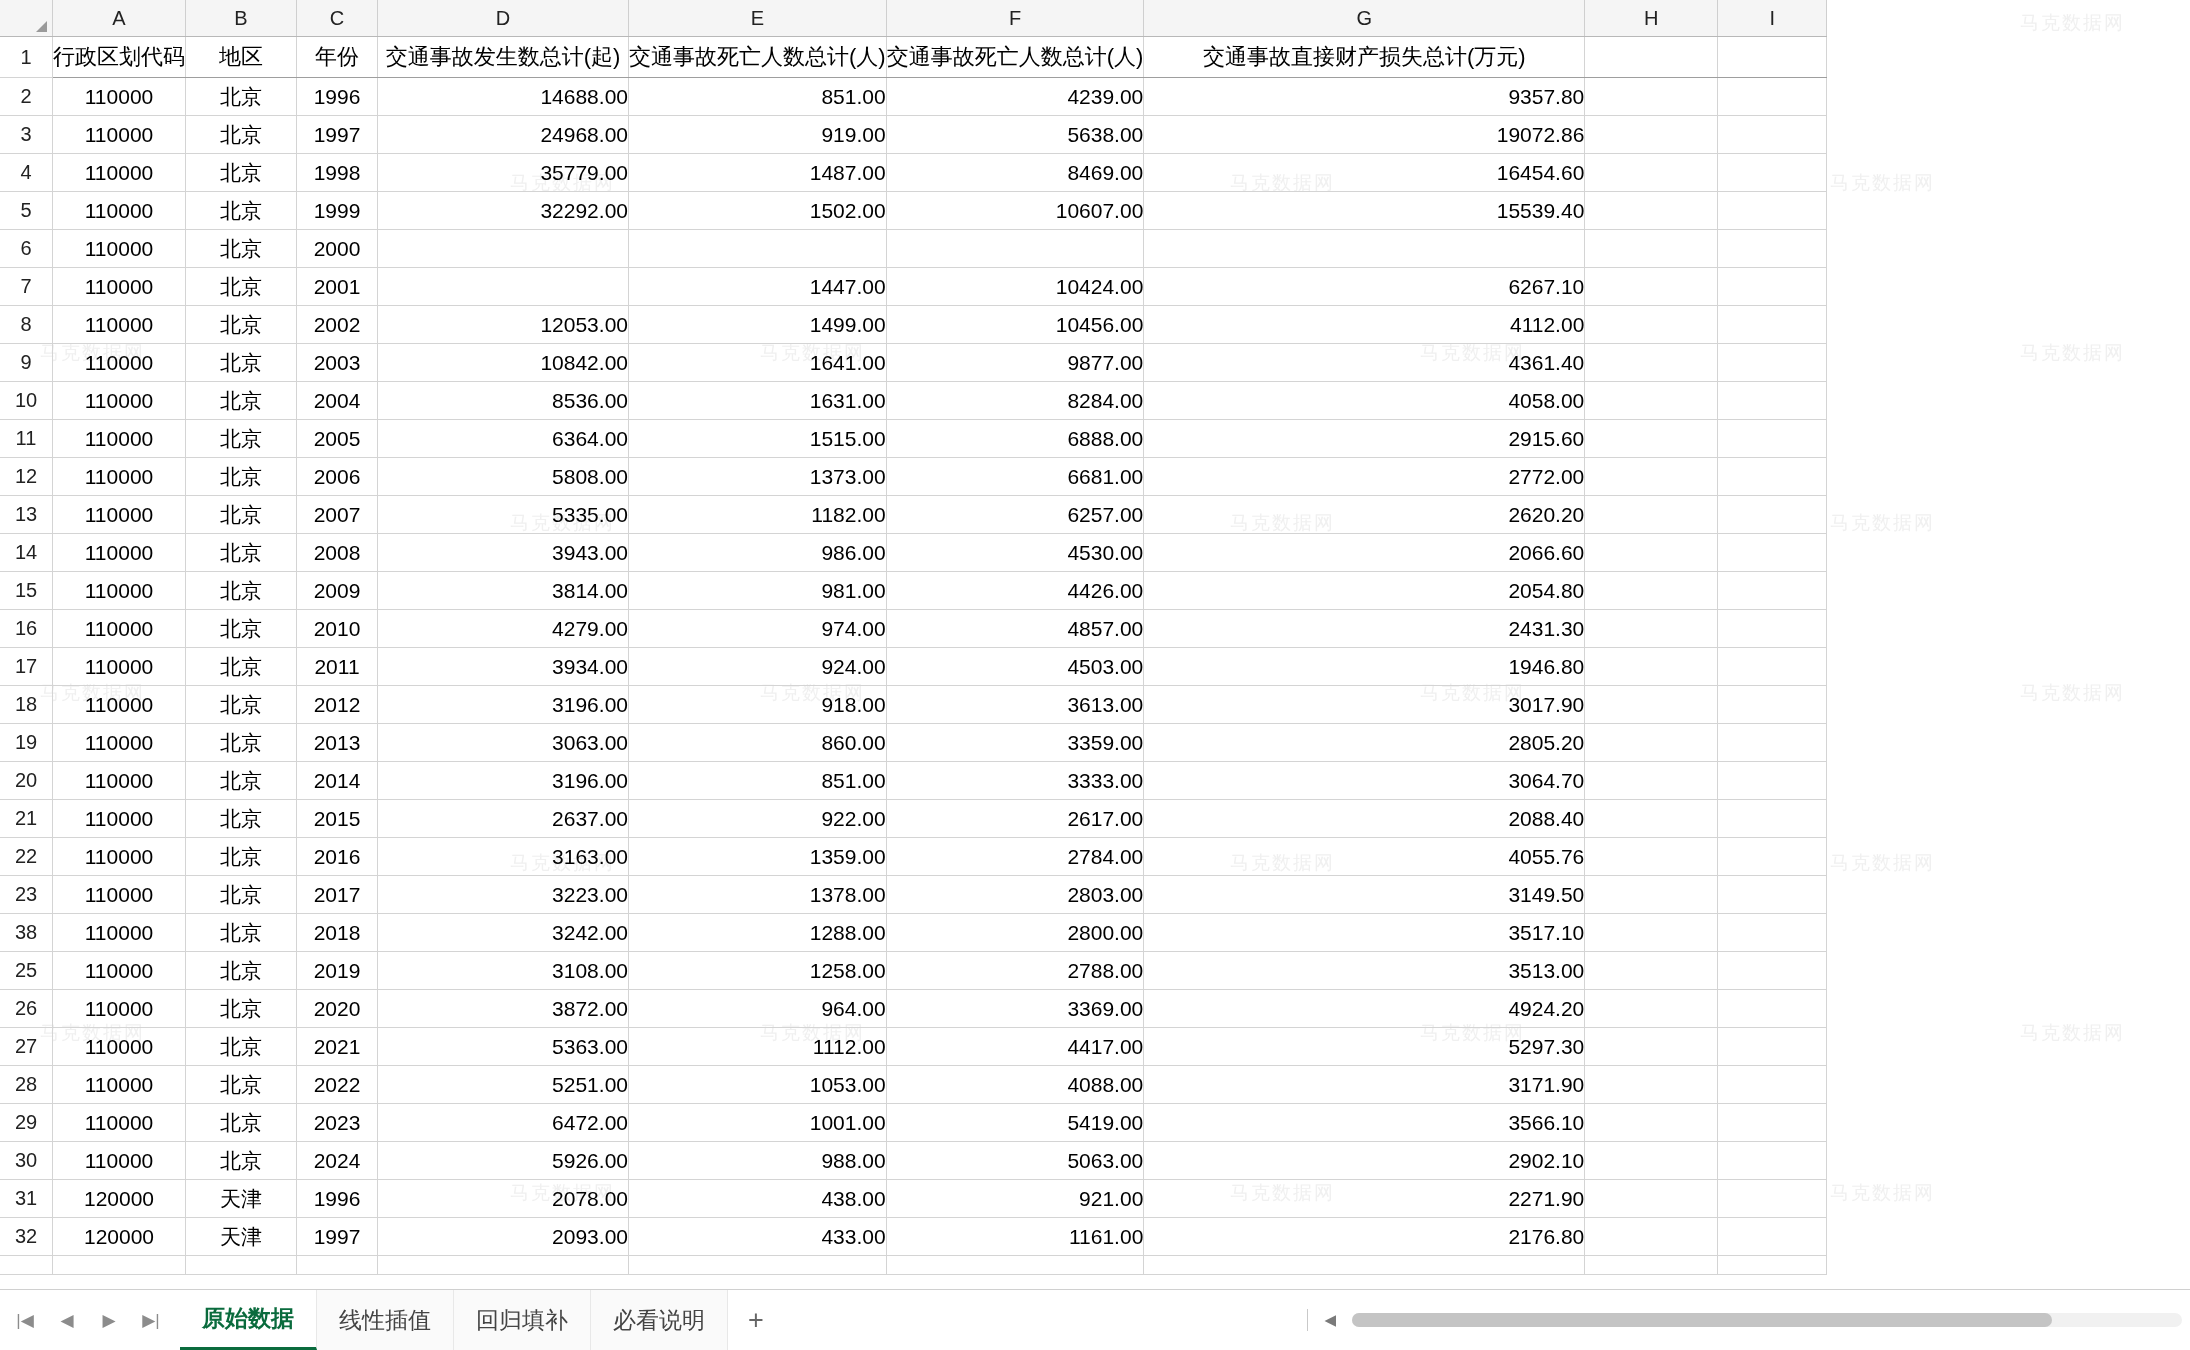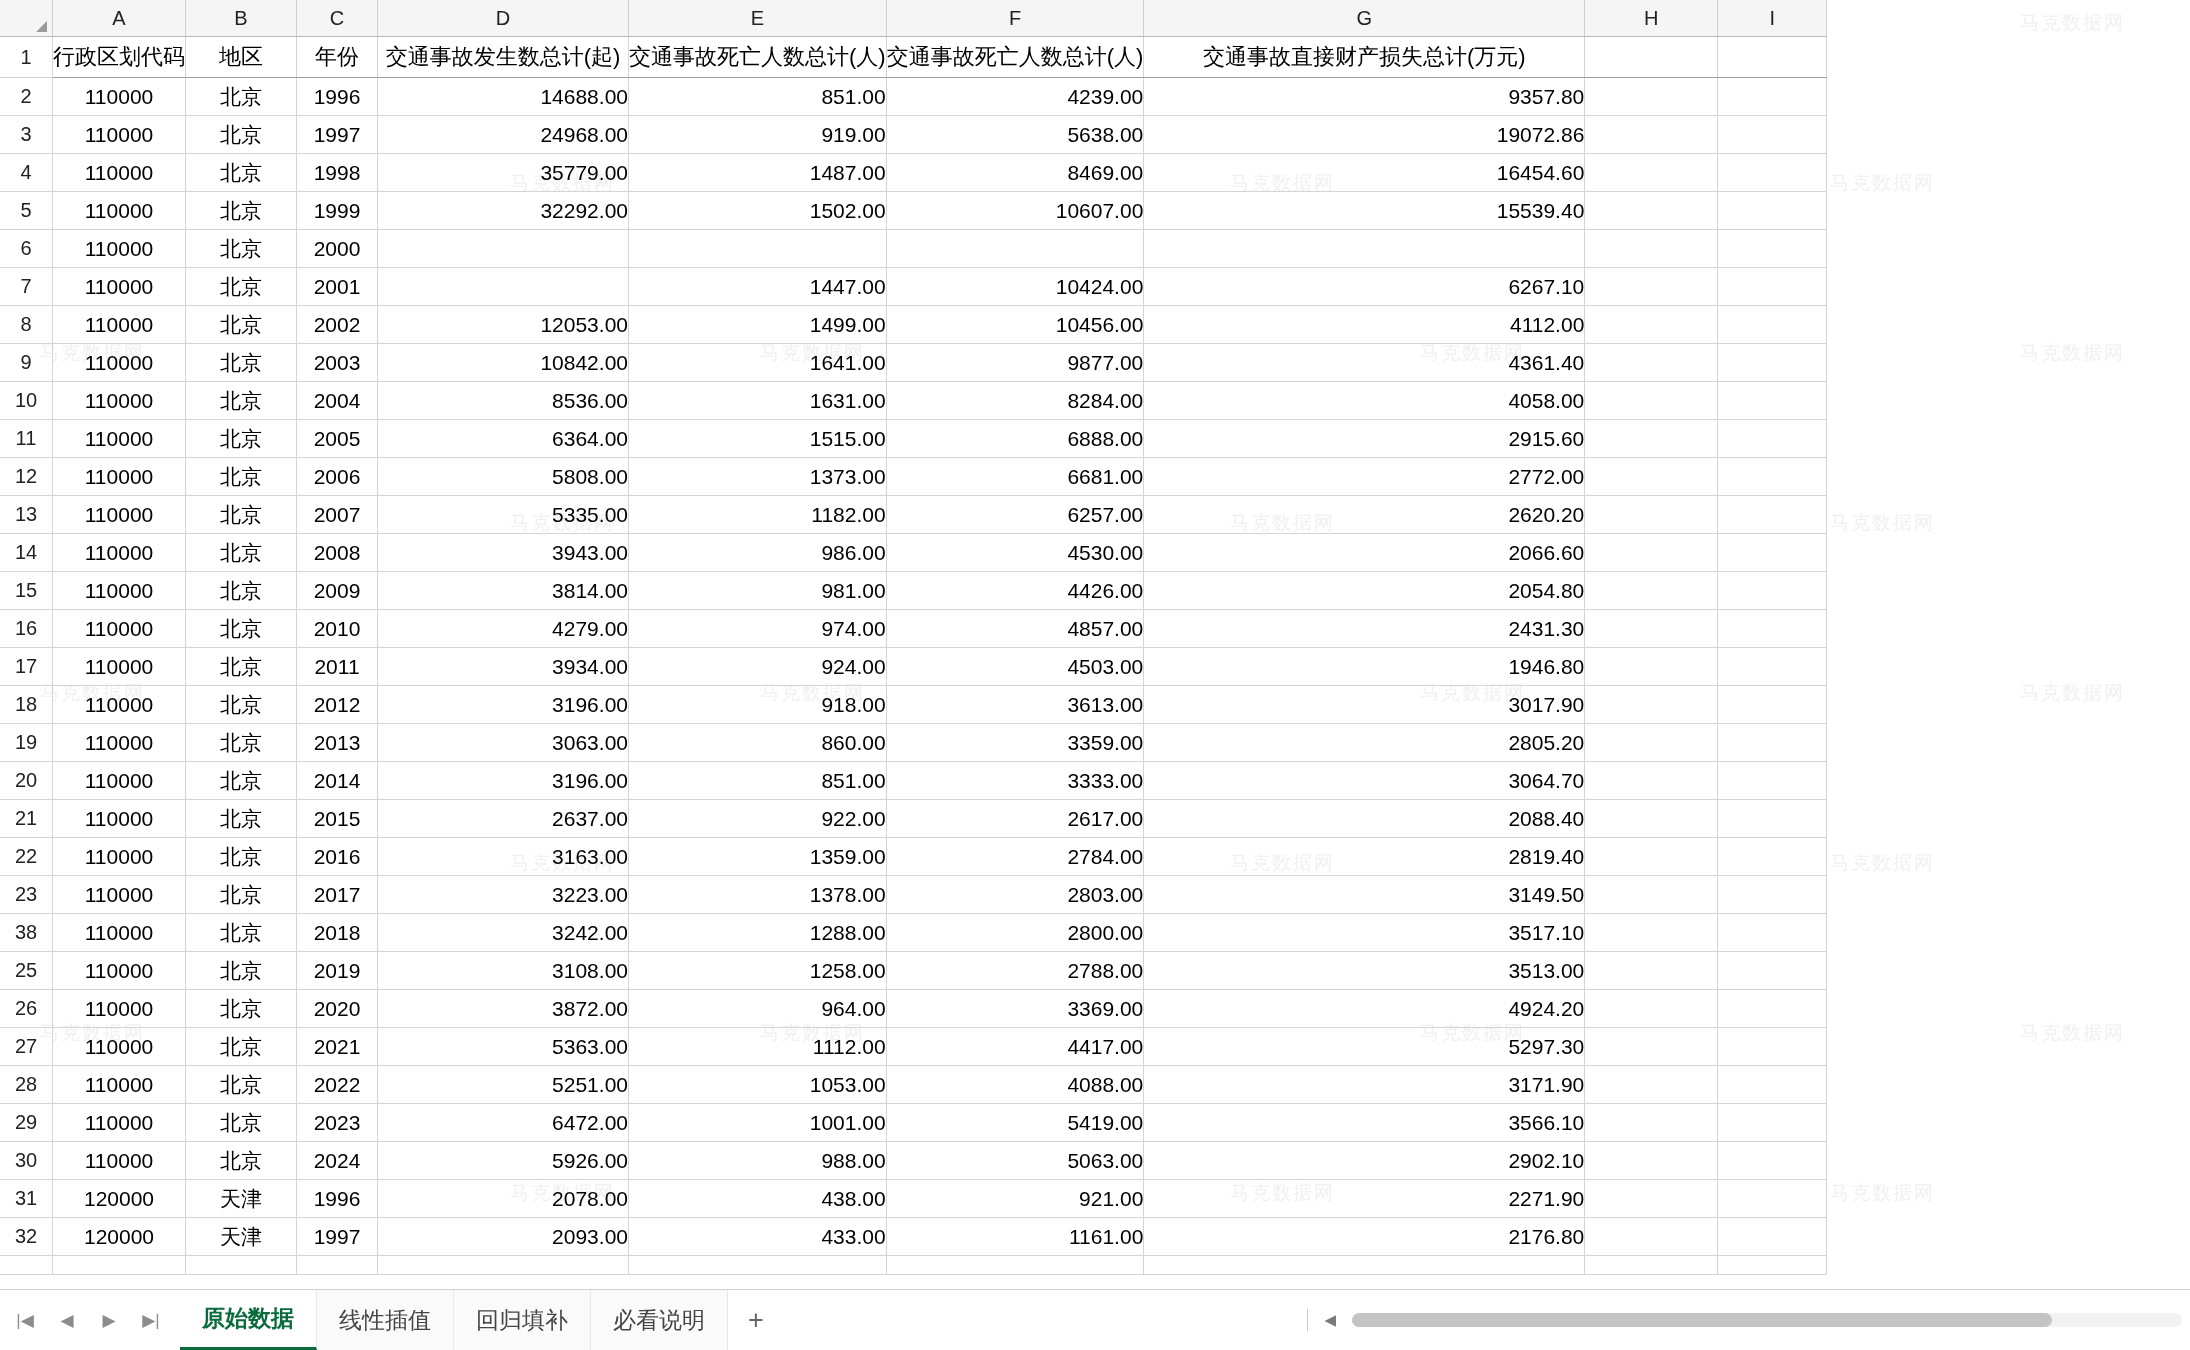--- a/index.html
+++ b/index.html
@@ -526,21 +526,21 @@
             <td class="cell light c-right"></td>
           </tr>
           <tr>
             <td class="rowhead">22</td>
             <td class="cell c-center">110000</td>
             <td class="cell c-center">北京</td>
             <td class="cell c-center">2016</td>
             <td class="cell c-right">3163.00</td>
             <td class="cell c-right">1359.00</td>
             <td class="cell c-right">2784.00</td>
-            <td class="cell c-right">2819.40</td>
+            <td class="cell c-right">4055.76</td>
             <td class="cell light c-right"></td>
             <td class="cell light c-right"></td>
           </tr>
           <tr>
             <td class="rowhead">23</td>
             <td class="cell c-center">110000</td>
             <td class="cell c-center">北京</td>
             <td class="cell c-center">2017</td>
             <td class="cell c-right">3223.00</td>
             <td class="cell c-right">1378.00</td>

